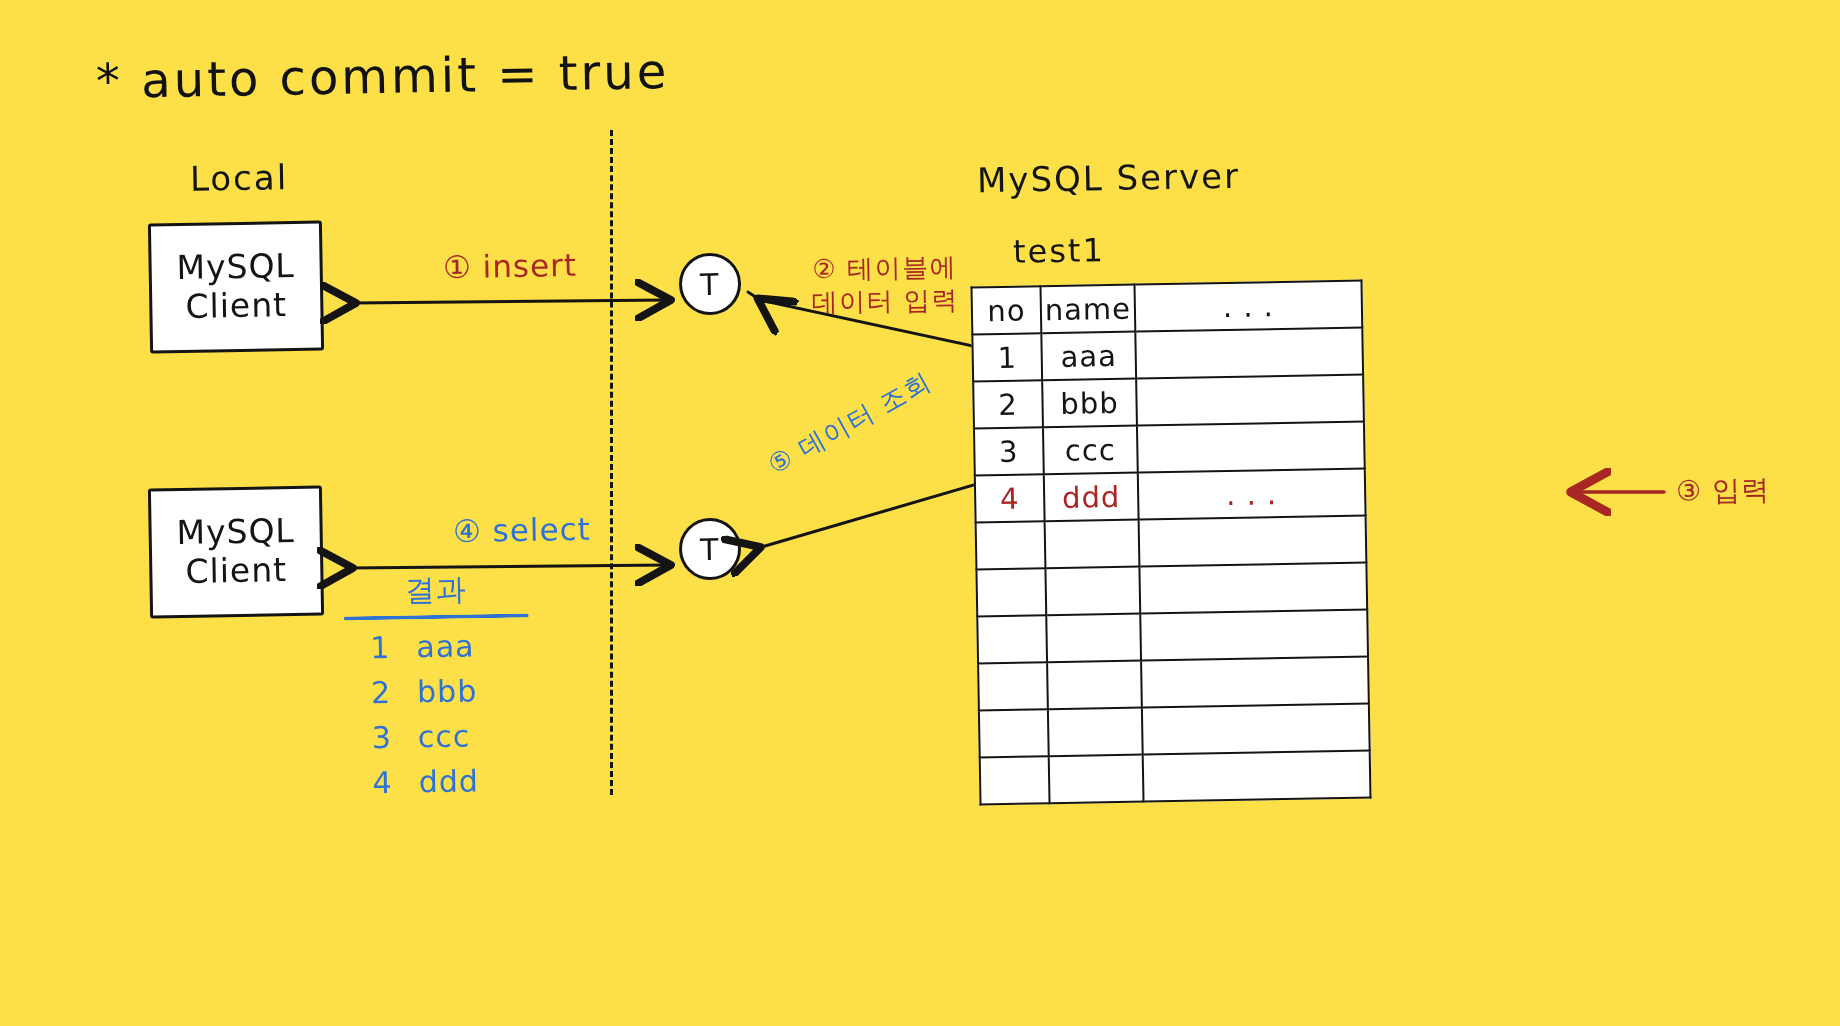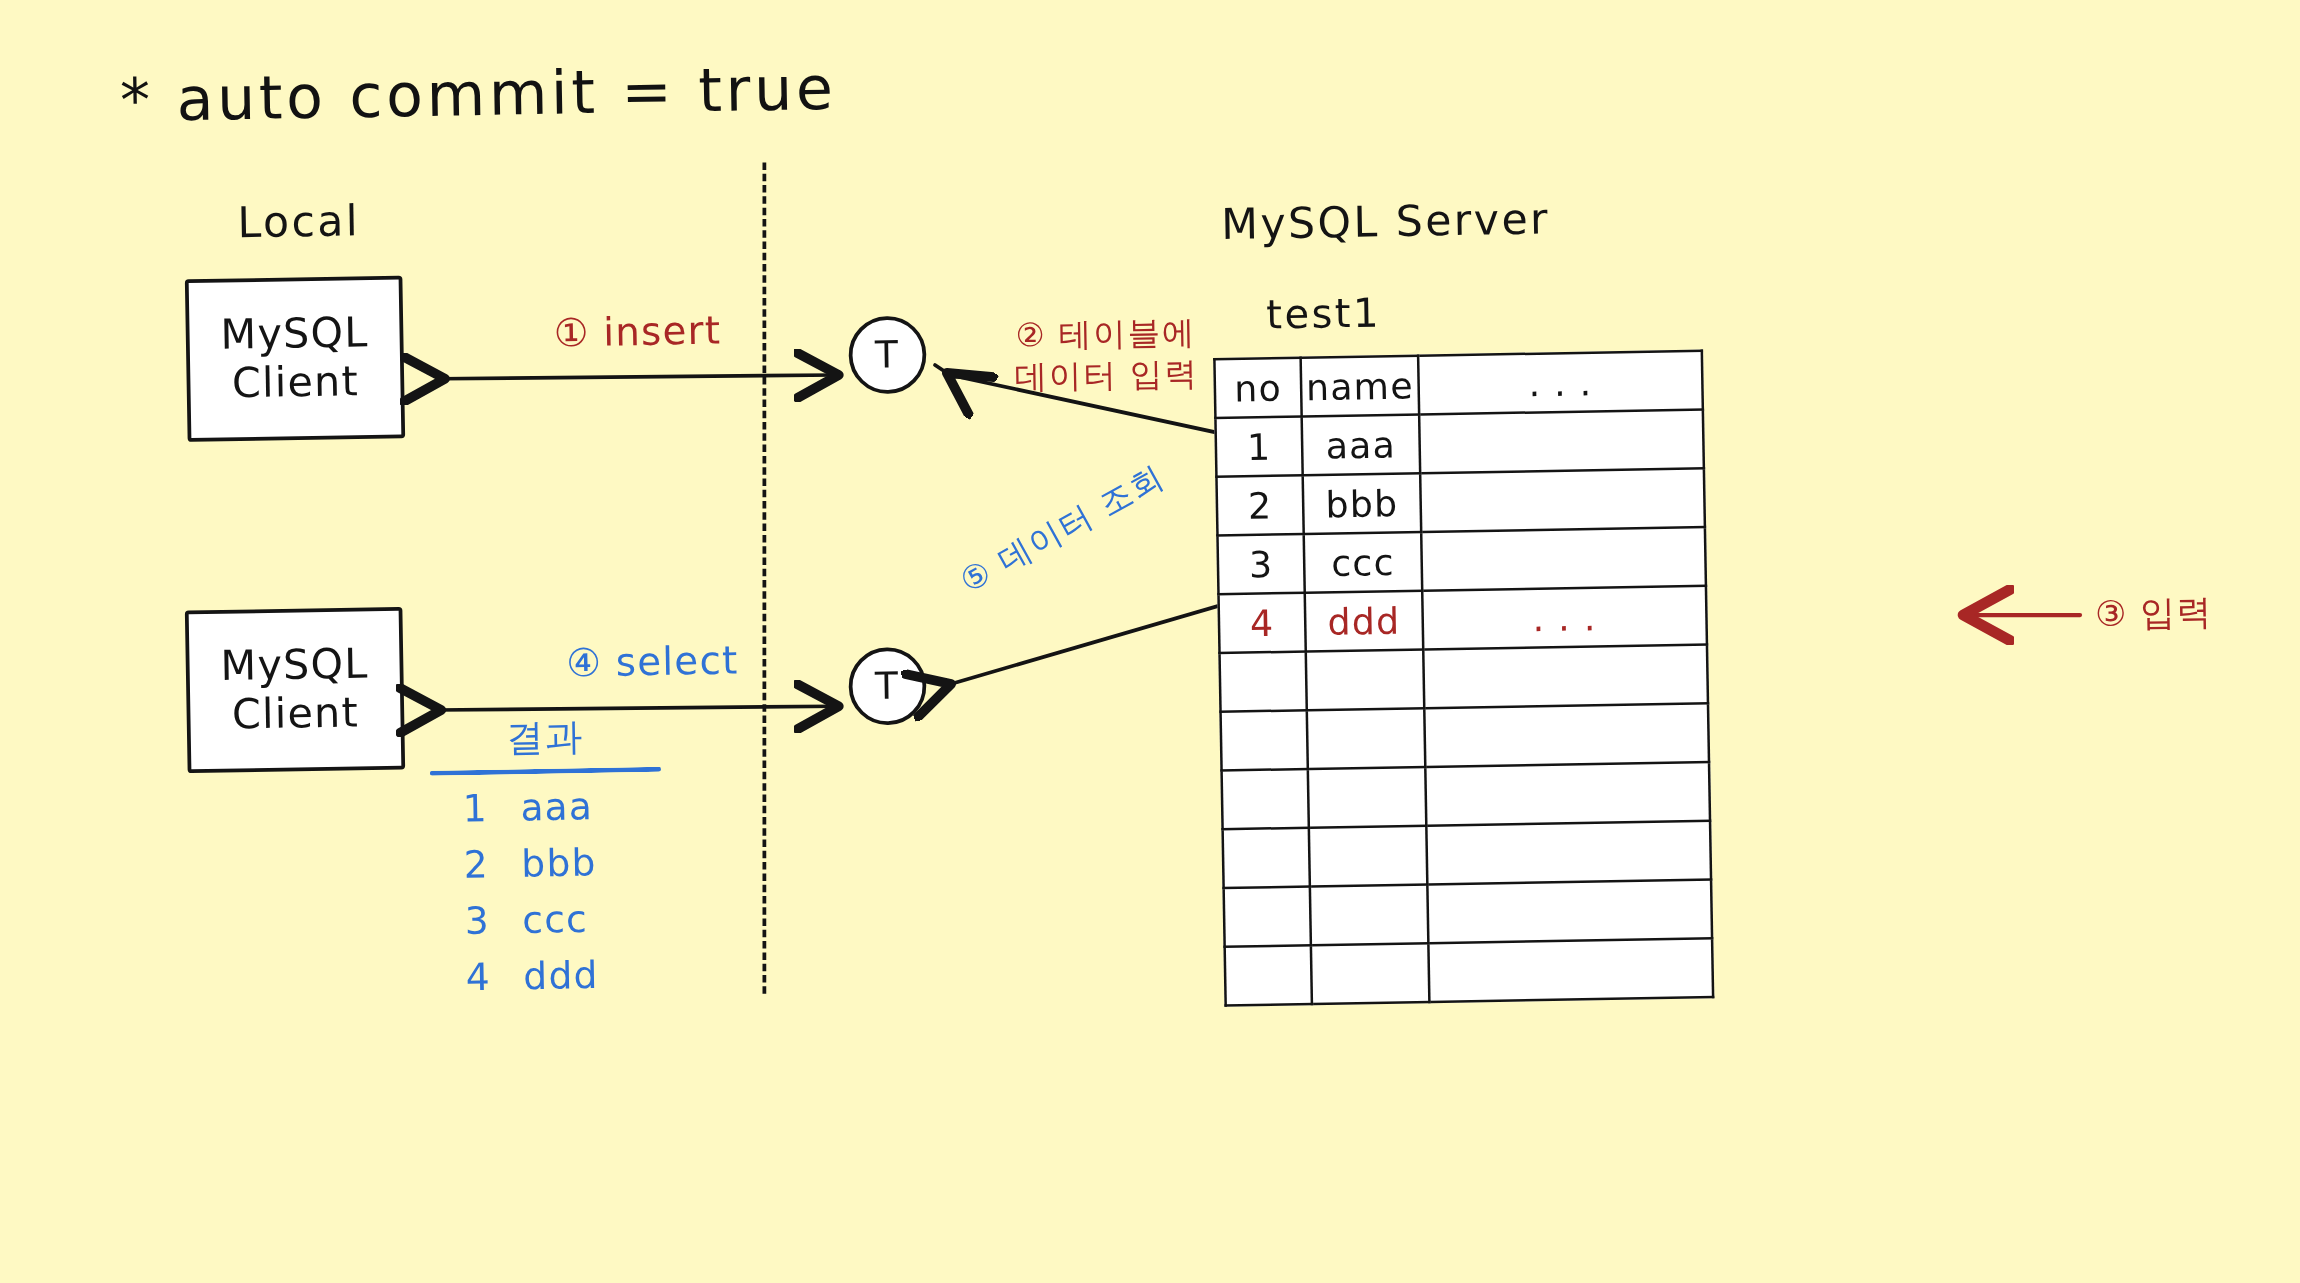--- a/index.html
+++ b/index.html
@@ -4,21 +4,21 @@
 <style>
   html, body {
     margin: 0;
     padding: 0;
     background: #ffffff;
   }
   #canvas {
     position: relative;
     width: 1840px;
     height: 1026px;
-    background: #fef9c3;
+    background: #fde047;
     overflow: hidden;
     font-family: "DejaVu Sans", sans-serif;
     color: #161616;
   }
   .hand {
     font-family: "DejaVu Sans", sans-serif;
     font-weight: 400;
     letter-spacing: 1.5px;
     transform: rotate(-1deg);
   }

